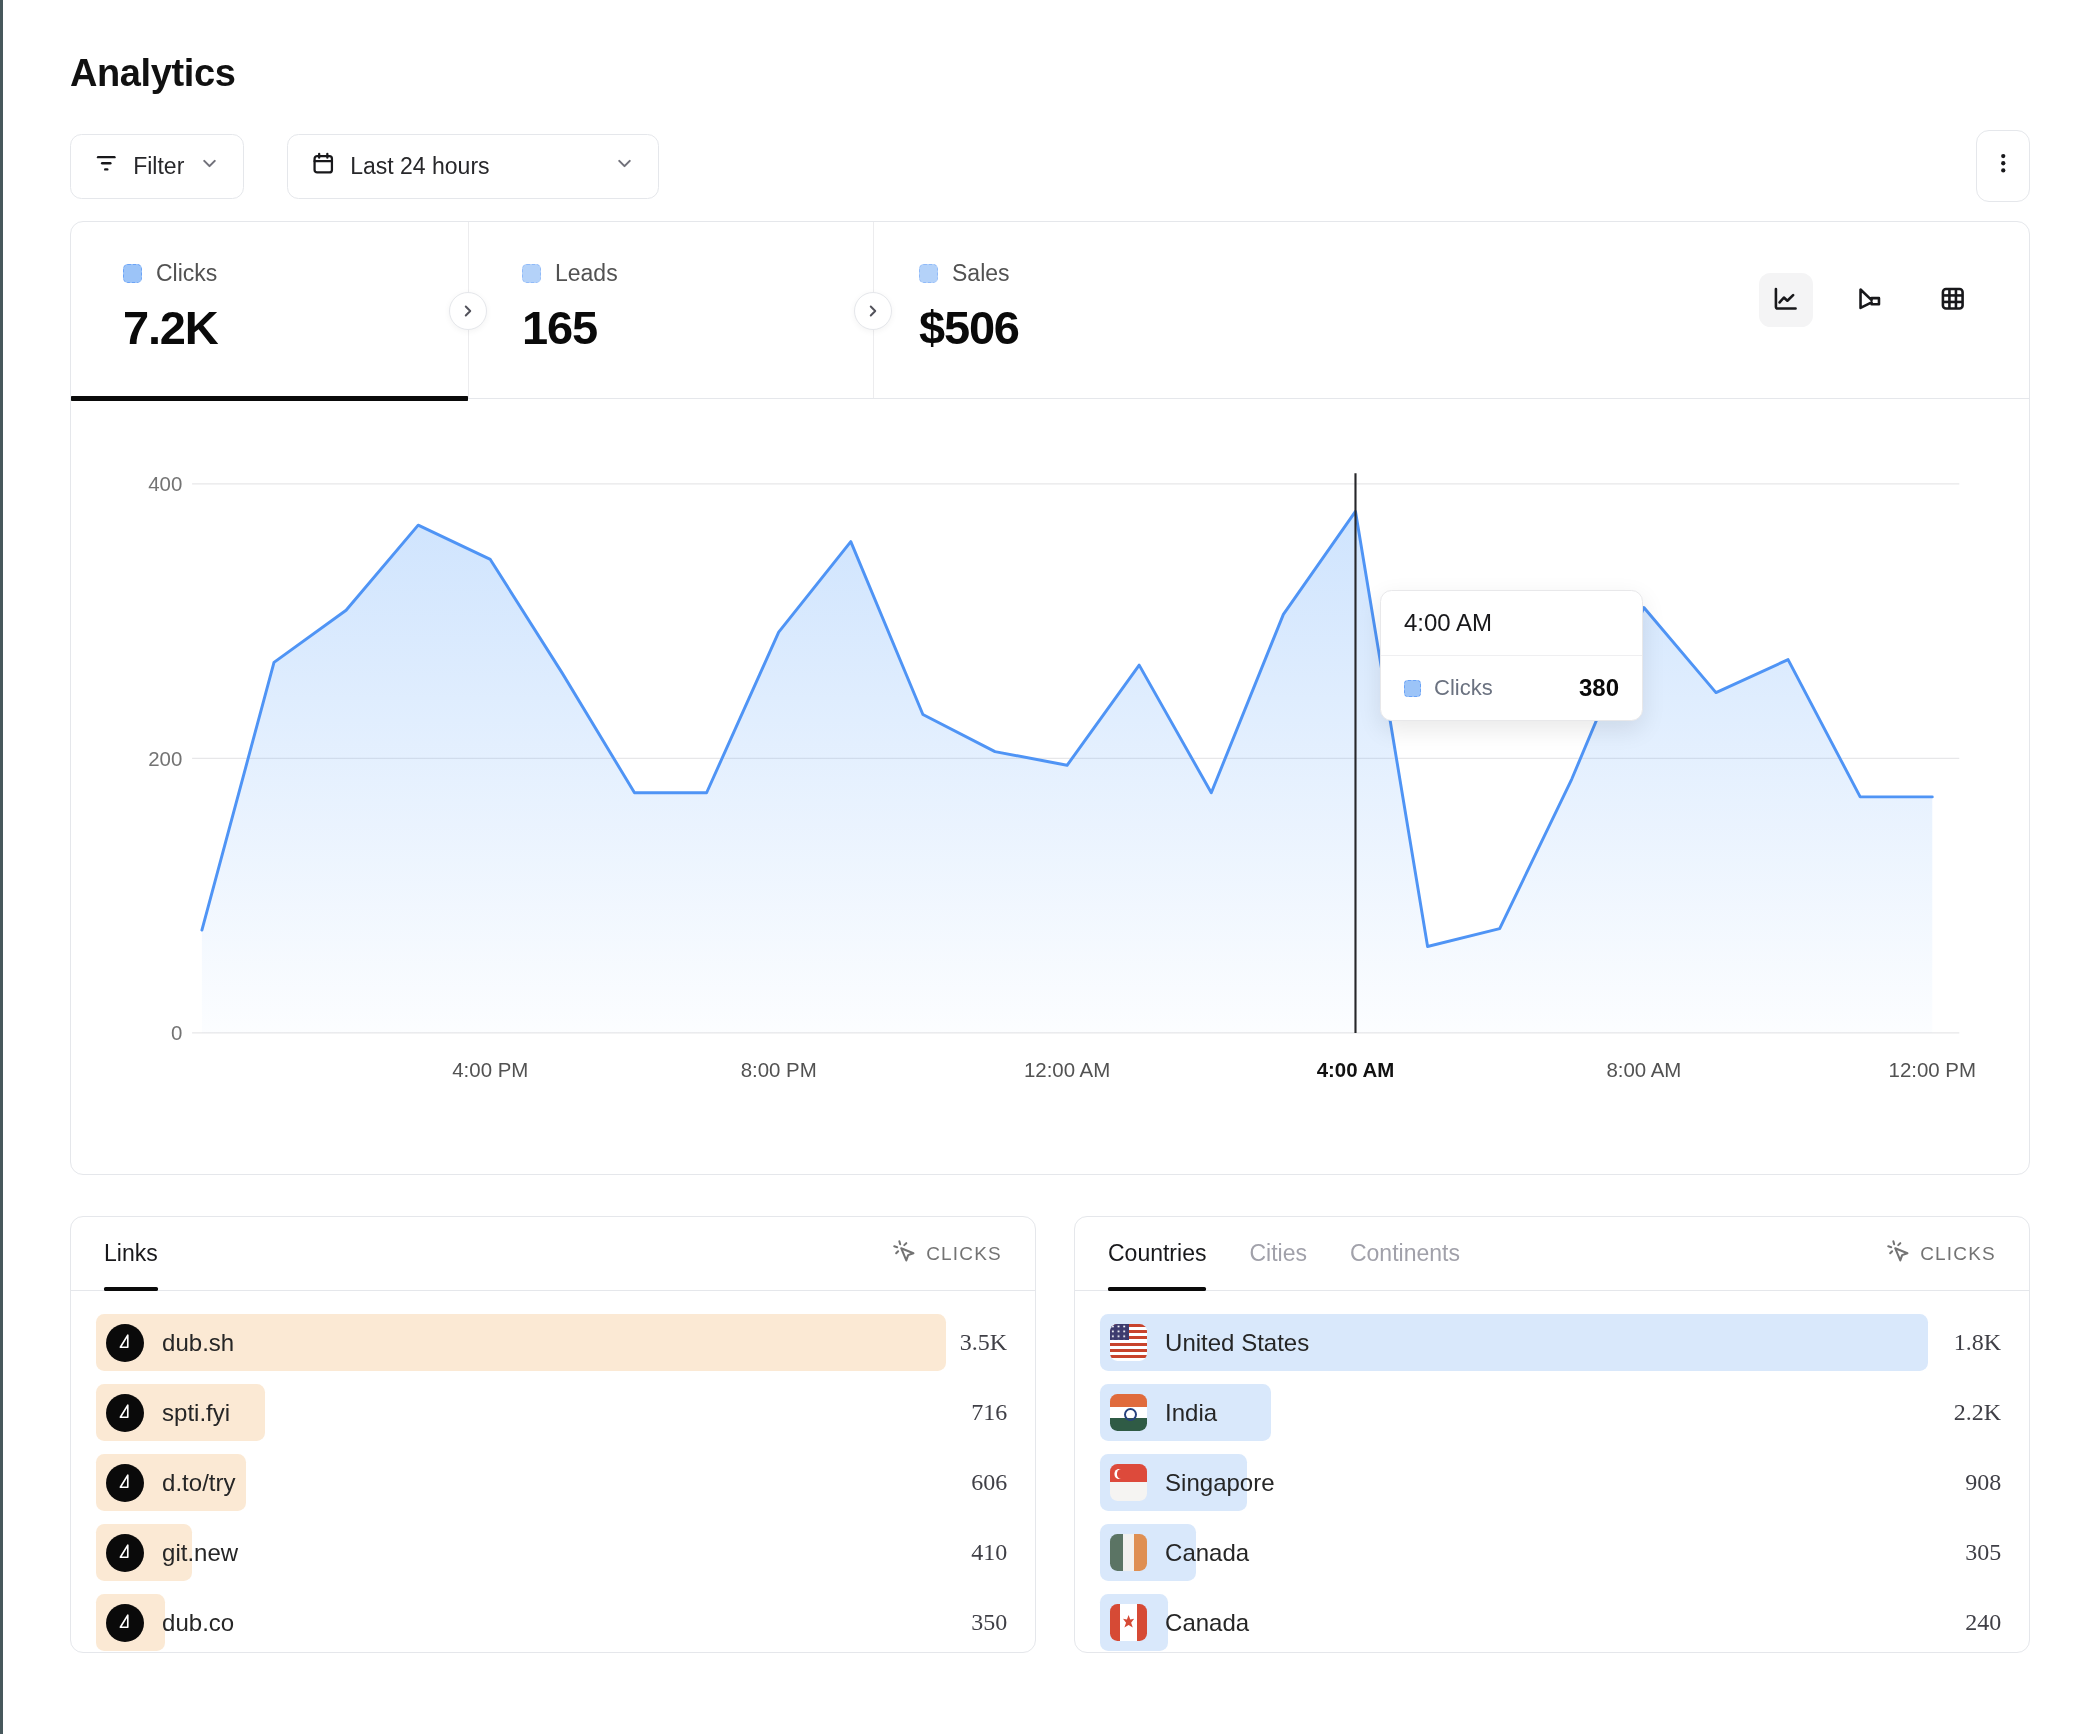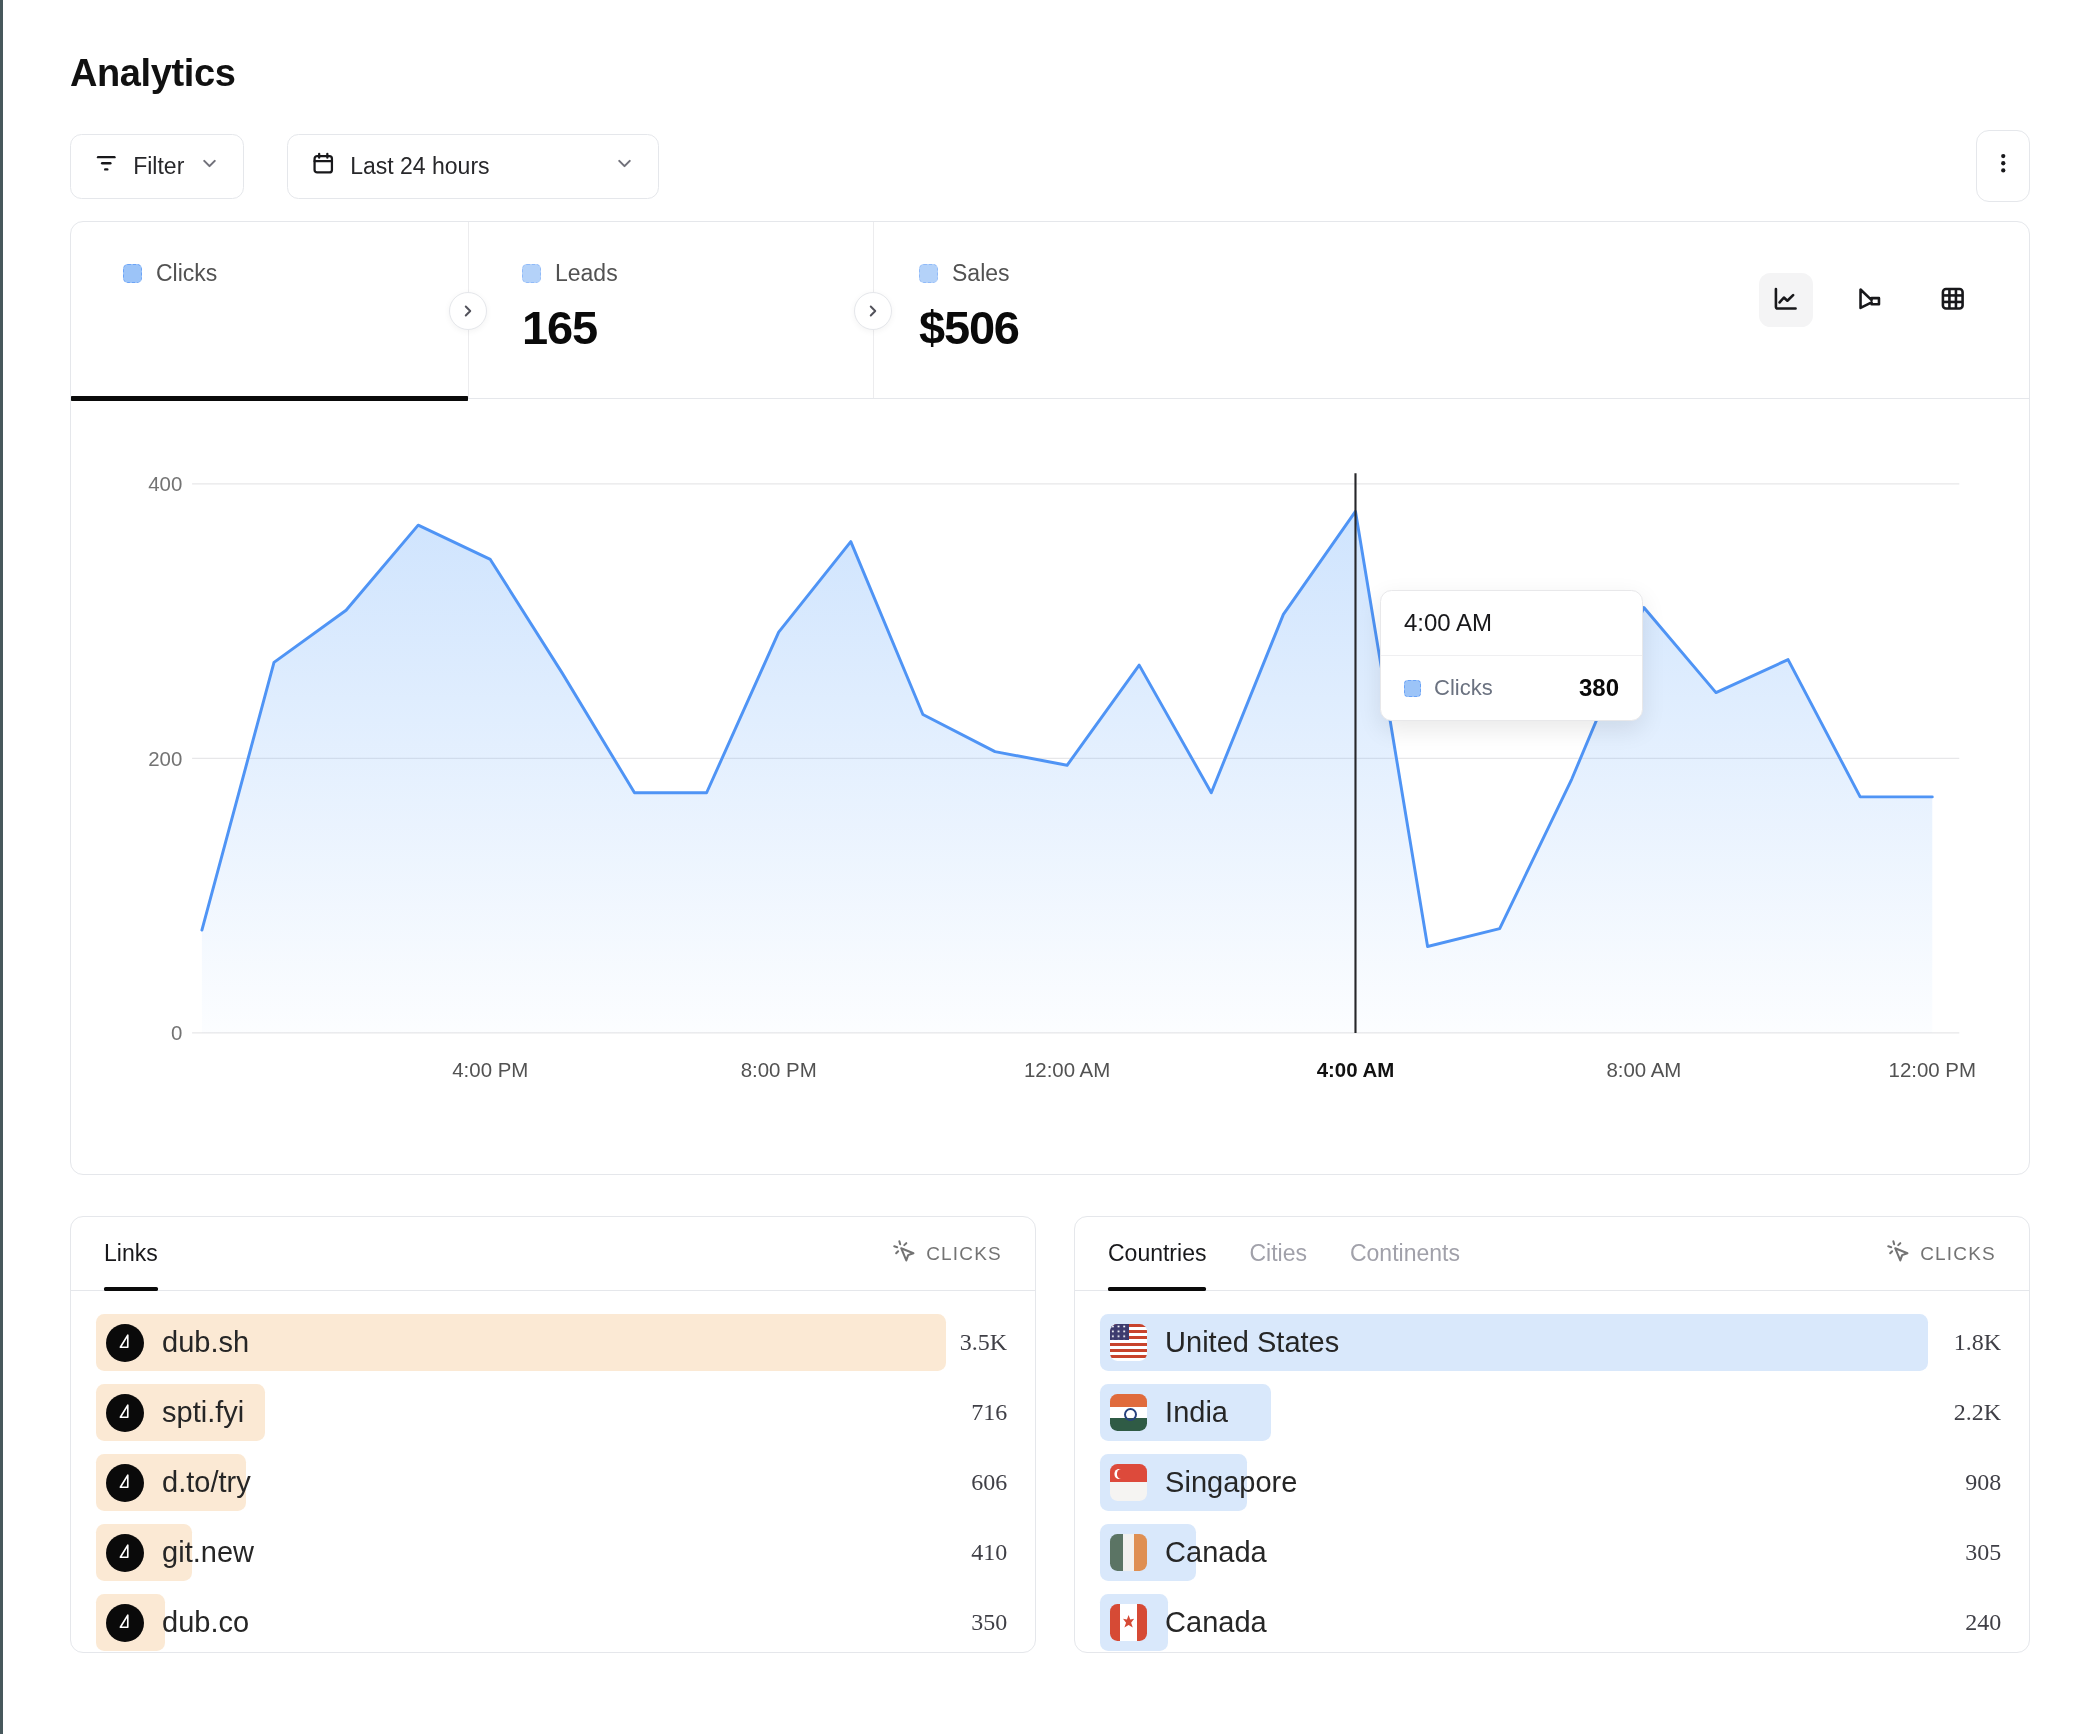--- a/index.html
+++ b/index.html
@@ -59,21 +59,21 @@
   .tab.active { color:#18181b; font-weight:500; }
   .tab.active::after { content:""; position:absolute; left:0; right:0; bottom:-0.8px; height:3.7px; background:#0a0a0a; border-radius:1.6px; }
   .metric { margin-left:auto; display:flex; align-items:center; gap:9.8px; font-size:19px; letter-spacing:1.2px; color:#737373; }
 
   .rows { padding:23px 24.5px 0 24.5px; }
   .row { position:relative; height:57px; display:flex; align-items:center; margin-bottom:13px; cursor:pointer; }
   .bar { position:absolute; left:0; top:0; bottom:0; border-radius:8.2px; }
   .bar.peach { background:#fbe9d4; }
   .bar.blue { background:#d9e8fb; }
   .row-icon-slot { position:relative; margin-left:10.6px; display:flex; }
-  .row-label { position:relative; margin-left:18px; font-size:29px; color:#262626; }
+  .row-label { position:relative; margin-left:18px; font-size:24px; color:#262626; }
   .row-value { position:relative; margin-left:auto; margin-right:3.3px; font-size:24px; color:#3f3f46; font-weight:500;font-family:Liberation Serif, serif; }
 
   .dub-logo { width:38px; height:38px; border-radius:50%; background:#0a0a0a; display:flex; align-items:center; justify-content:center; }
   .flag { width:37px; height:37px; border-radius:7.4px; position:relative; overflow:hidden; flex:none; }
   .flag-us { background:repeating-linear-gradient(180deg,#c8432c 0 3.1px,#fff 3.1px 6.2px); }
   .flag-us::before { content:""; position:absolute; left:0; top:0; width:52%; height:42%; background:#3d3b6e;
     background-image:radial-gradient(#fff 1.1px, transparent 1.3px); background-size:5.7px 4.9px; }
   .flag-in { background:linear-gradient(180deg,#e06b3c 0 34%,#fff 34% 66%,#2f5b45 66%); }
   .flag-in::after { content:""; position:absolute; left:50%; top:50%; width:9px; height:9px; margin:-4.5px 0 0 -4.5px;
     border-radius:50%; border:2px solid #27427e; }
@@ -138,20 +138,21 @@
     </button>
   </div>
 
   <section class="main-card">
     <div class="stats">
       <div class="stat">
         <div class="stat-top">
           <span class="legend-sq"></span>
           <span class="stat-label">Clicks</span>
         </div>
+        <div class="stat-value">7.2K</div>
         <div class="active-underline"></div>
       </div>
       <div class="stat-divider" style="left:397px"></div>
       <div class="stat stat-2 dim" style="padding-left:54px">
         <div class="stat-top">
           <span class="legend-sq"></span>
           <span class="stat-label">Leads</span>
         </div>
         <div class="stat-value">165</div>
       </div>

